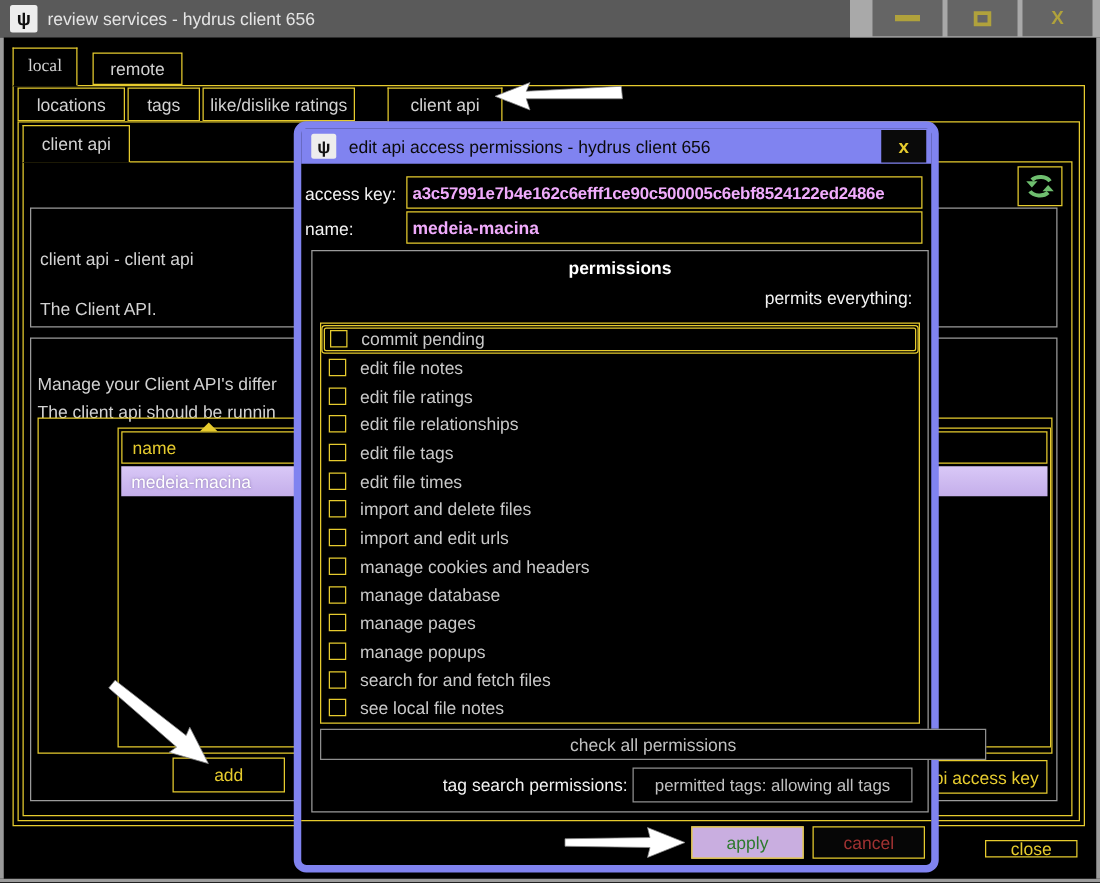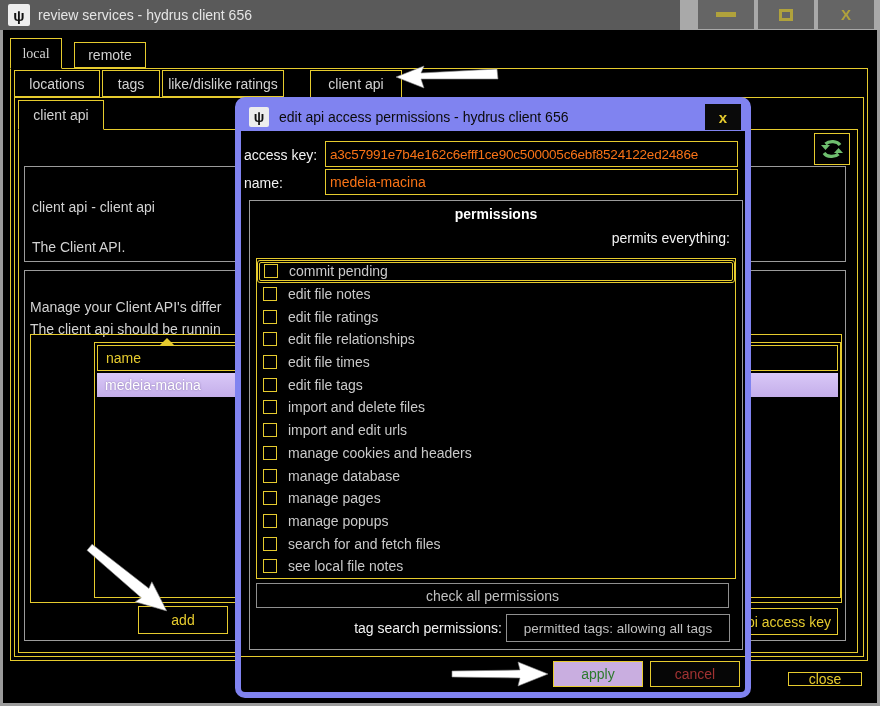--- a/index.html
+++ b/index.html
@@ -53,22 +53,22 @@
   .dialog{left:235px;top:97px;width:516px;height:601px;background:#000;border:6px solid var(--purple);
           border-radius:10px;z-index:10;}
   .dlg-titlebar{position:absolute;left:0;top:0;width:504px;height:28px;background:var(--purple);
                 display:flex;align-items:center;padding:0 4px;}
   .dlg-icon{width:20px;height:20px;margin-left:4px;background:#ededed;border-radius:2px;
             display:flex;align-items:center;justify-content:center;color:#111;font-size:14px;font-weight:bold;}
   .dlg-title{margin-left:10px;color:#0a0a0a;font-size:14px;flex:1;}
   .dlg-x{width:36px;height:26px;background:#0a0a0a;color:var(--yellow);font-weight:bold;font-size:15px;
          display:flex;align-items:center;justify-content:center;}
   .fld-label{color:var(--white);font-size:14px;}
-  .fld-input{border:1px solid var(--yellow);background:#000;color:#f97316;font-size:13.5px;letter-spacing:-0.2px;
-             display:flex;align-items:center;padding:0 4px;white-space:nowrap;overflow:hidden;}
+  .fld-input{border:1px solid var(--yellow);background:#000;color:#f0abfc;font-size:13.5px;letter-spacing:-0.2px;
+             display:flex;align-items:center;padding:0 4px;white-space:nowrap;overflow:hidden;font-weight:bold;}
   .perm-title{color:#fff;font-size:14px;font-weight:bold;text-align:center;}
   .bigcb{width:17px;height:17px;border:1px solid var(--yellow);background:#111;
          display:flex;align-items:center;justify-content:center;}
   .bigcb.checked{background:#fff;}
   .bigcb.checked::after{content:"\2714";color:#8a7a14;font-size:13px;font-weight:bold;line-height:1;}
   .perm-list{border:1px solid var(--yellow);background:#000;padding-top:1px;}
   .perm-row{height:22.7px;display:flex;align-items:center;position:relative;}
   .perm-row.focused{border:1px solid var(--yellow);border-radius:3px;}
   .perm-row.focused::after{content:"";position:absolute;inset:1px;border:1px solid var(--yellow);border-radius:2px;pointer-events:none;}
   .cb{width:14px;height:14px;border:1.5px solid var(--yellow);margin-left:6px;margin-right:11px;flex:0 0 auto;background:#000;}
@@ -187,28 +187,28 @@
           <div class="perm-row">
             <span class="cb"></span>
             <span class="perm-label">edit file ratings</span>
           </div>
           <div class="perm-row">
             <span class="cb"></span>
             <span class="perm-label">edit file relationships</span>
           </div>
           <div class="perm-row">
             <span class="cb"></span>
+            <span class="perm-label">edit file tags</span>
+          </div>
+          <div class="perm-row">
+            <span class="cb"></span>
             <span class="perm-label">edit file times</span>
           </div>
           <div class="perm-row">
             <span class="cb"></span>
-            <span class="perm-label">edit file tags</span>
-          </div>
-          <div class="perm-row">
-            <span class="cb"></span>
             <span class="perm-label">import and delete files</span>
           </div>
           <div class="perm-row">
             <span class="cb"></span>
             <span class="perm-label">import and edit urls</span>
           </div>
           <div class="perm-row">
             <span class="cb"></span>
             <span class="perm-label">manage cookies and headers</span>
           </div>
@@ -226,21 +226,21 @@
           </div>
           <div class="perm-row">
             <span class="cb"></span>
             <span class="perm-label">search for and fetch files</span>
           </div>
           <div class="perm-row">
             <span class="cb"></span>
             <span class="perm-label">see local file notes</span>
           </div>
         </div>
-      <div class="graybtn abs" style="left:6px;top:382px;width:473px;height:25px;">check all permissions</div>
+      <div class="graybtn abs" style="left:6px;top:382px;width:533px;height:25px;">check all permissions</div>
       <div class="abs fld-label" style="left:60px;top:419px;width:192px;text-align:right;">tag search permissions:</div>
       <div class="graybtn abs" style="left:256px;top:413px;width:224px;height:28px;font-size:13.5px;">permitted tags: allowing all tags</div>
     </div>
 
     <div class="abs yline" style="left:0;top:553px;width:504px;height:0;"></div>
     <div class="abs apply-btn" style="left:312px;top:558px;width:90px;height:26px;">apply</div>
     <div class="abs cancel-btn" style="left:409px;top:558px;width:90px;height:26px;">cancel</div>
   </div>
 
   <svg class="abs arrow" style="left:394px;top:63px;" width="106" height="28" viewBox="0 0 106 28">

